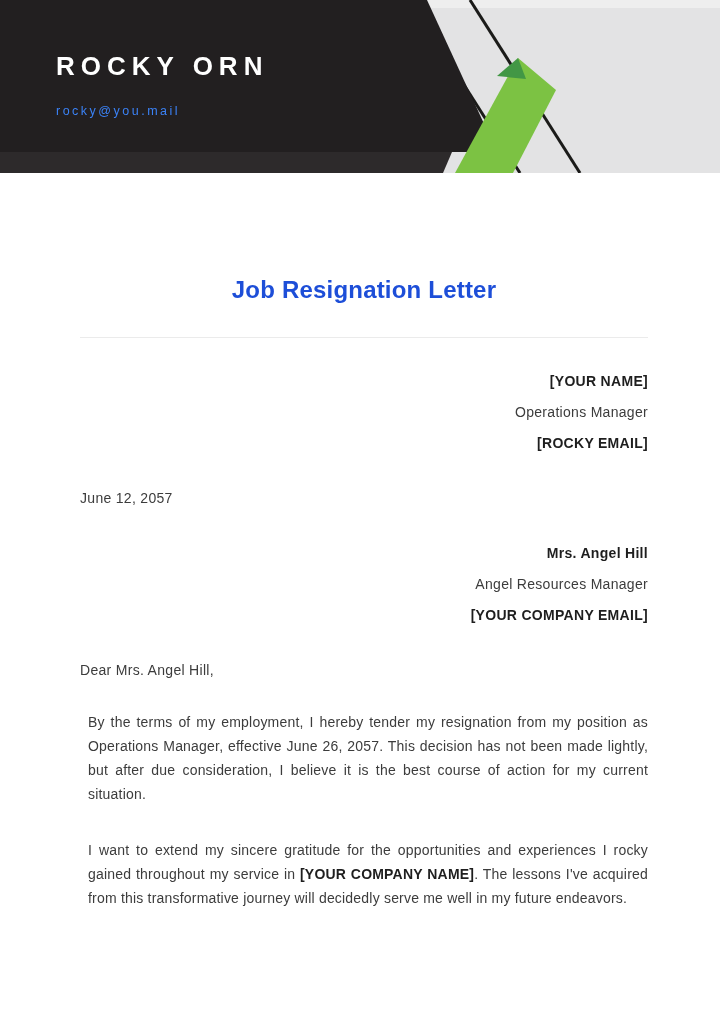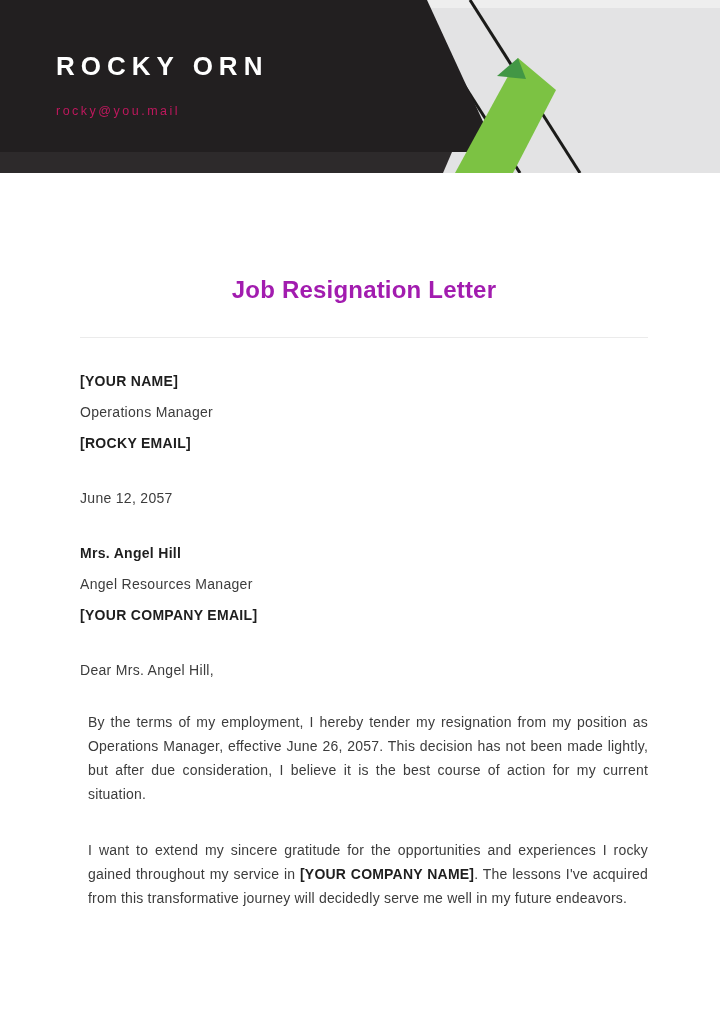--- a/index.html
+++ b/index.html
@@ -18,38 +18,38 @@
   .head-name {
     color: #ffffff;
     font-size: 26px;
     font-weight: 700;
     letter-spacing: 6px;
     line-height: 32px;
     white-space: nowrap;
   }
   .head-email {
     margin-top: 22px;
-    color: #be185d;
+    color: #3b82f6;
     font-size: 12.5px;
     letter-spacing: 2.5px;
     white-space: nowrap;
   }
   
   .content { padding: 0 72px 0 80px; color: #3c3c3c; font-size: 14px; }
   .letter-title {
     margin: 64px 0 0 0;
     text-align: center;
     font-size: 24px;
     font-weight: 700;
     line-height: 30px;
     letter-spacing: 0.2px;
-    color: #a21caf;
+    color: #1d4ed8;
   }
   .divider { border: none; border-top: 1px solid #ebebeb; margin: 32px 0 0 0; height: 0; }
-  .contact-block { margin-top: 28px; }
+  .contact-block { margin-top: 28px; text-align: right; }
   .contact-block p { margin: 0; line-height: 31px; letter-spacing: 0.3px; }
   .date-line { margin: 24px 0 0 0; line-height: 31px; letter-spacing: 0.3px; }
   .recipient-block { margin-top: 24px; }
   .salutation { margin: 24px 0 0 0; line-height: 31px; letter-spacing: 0.3px; }
   .para {
     margin: 24px 0 0 8px;
     line-height: 24px;
     text-align: justify;
     letter-spacing: 0.2px;
   }

